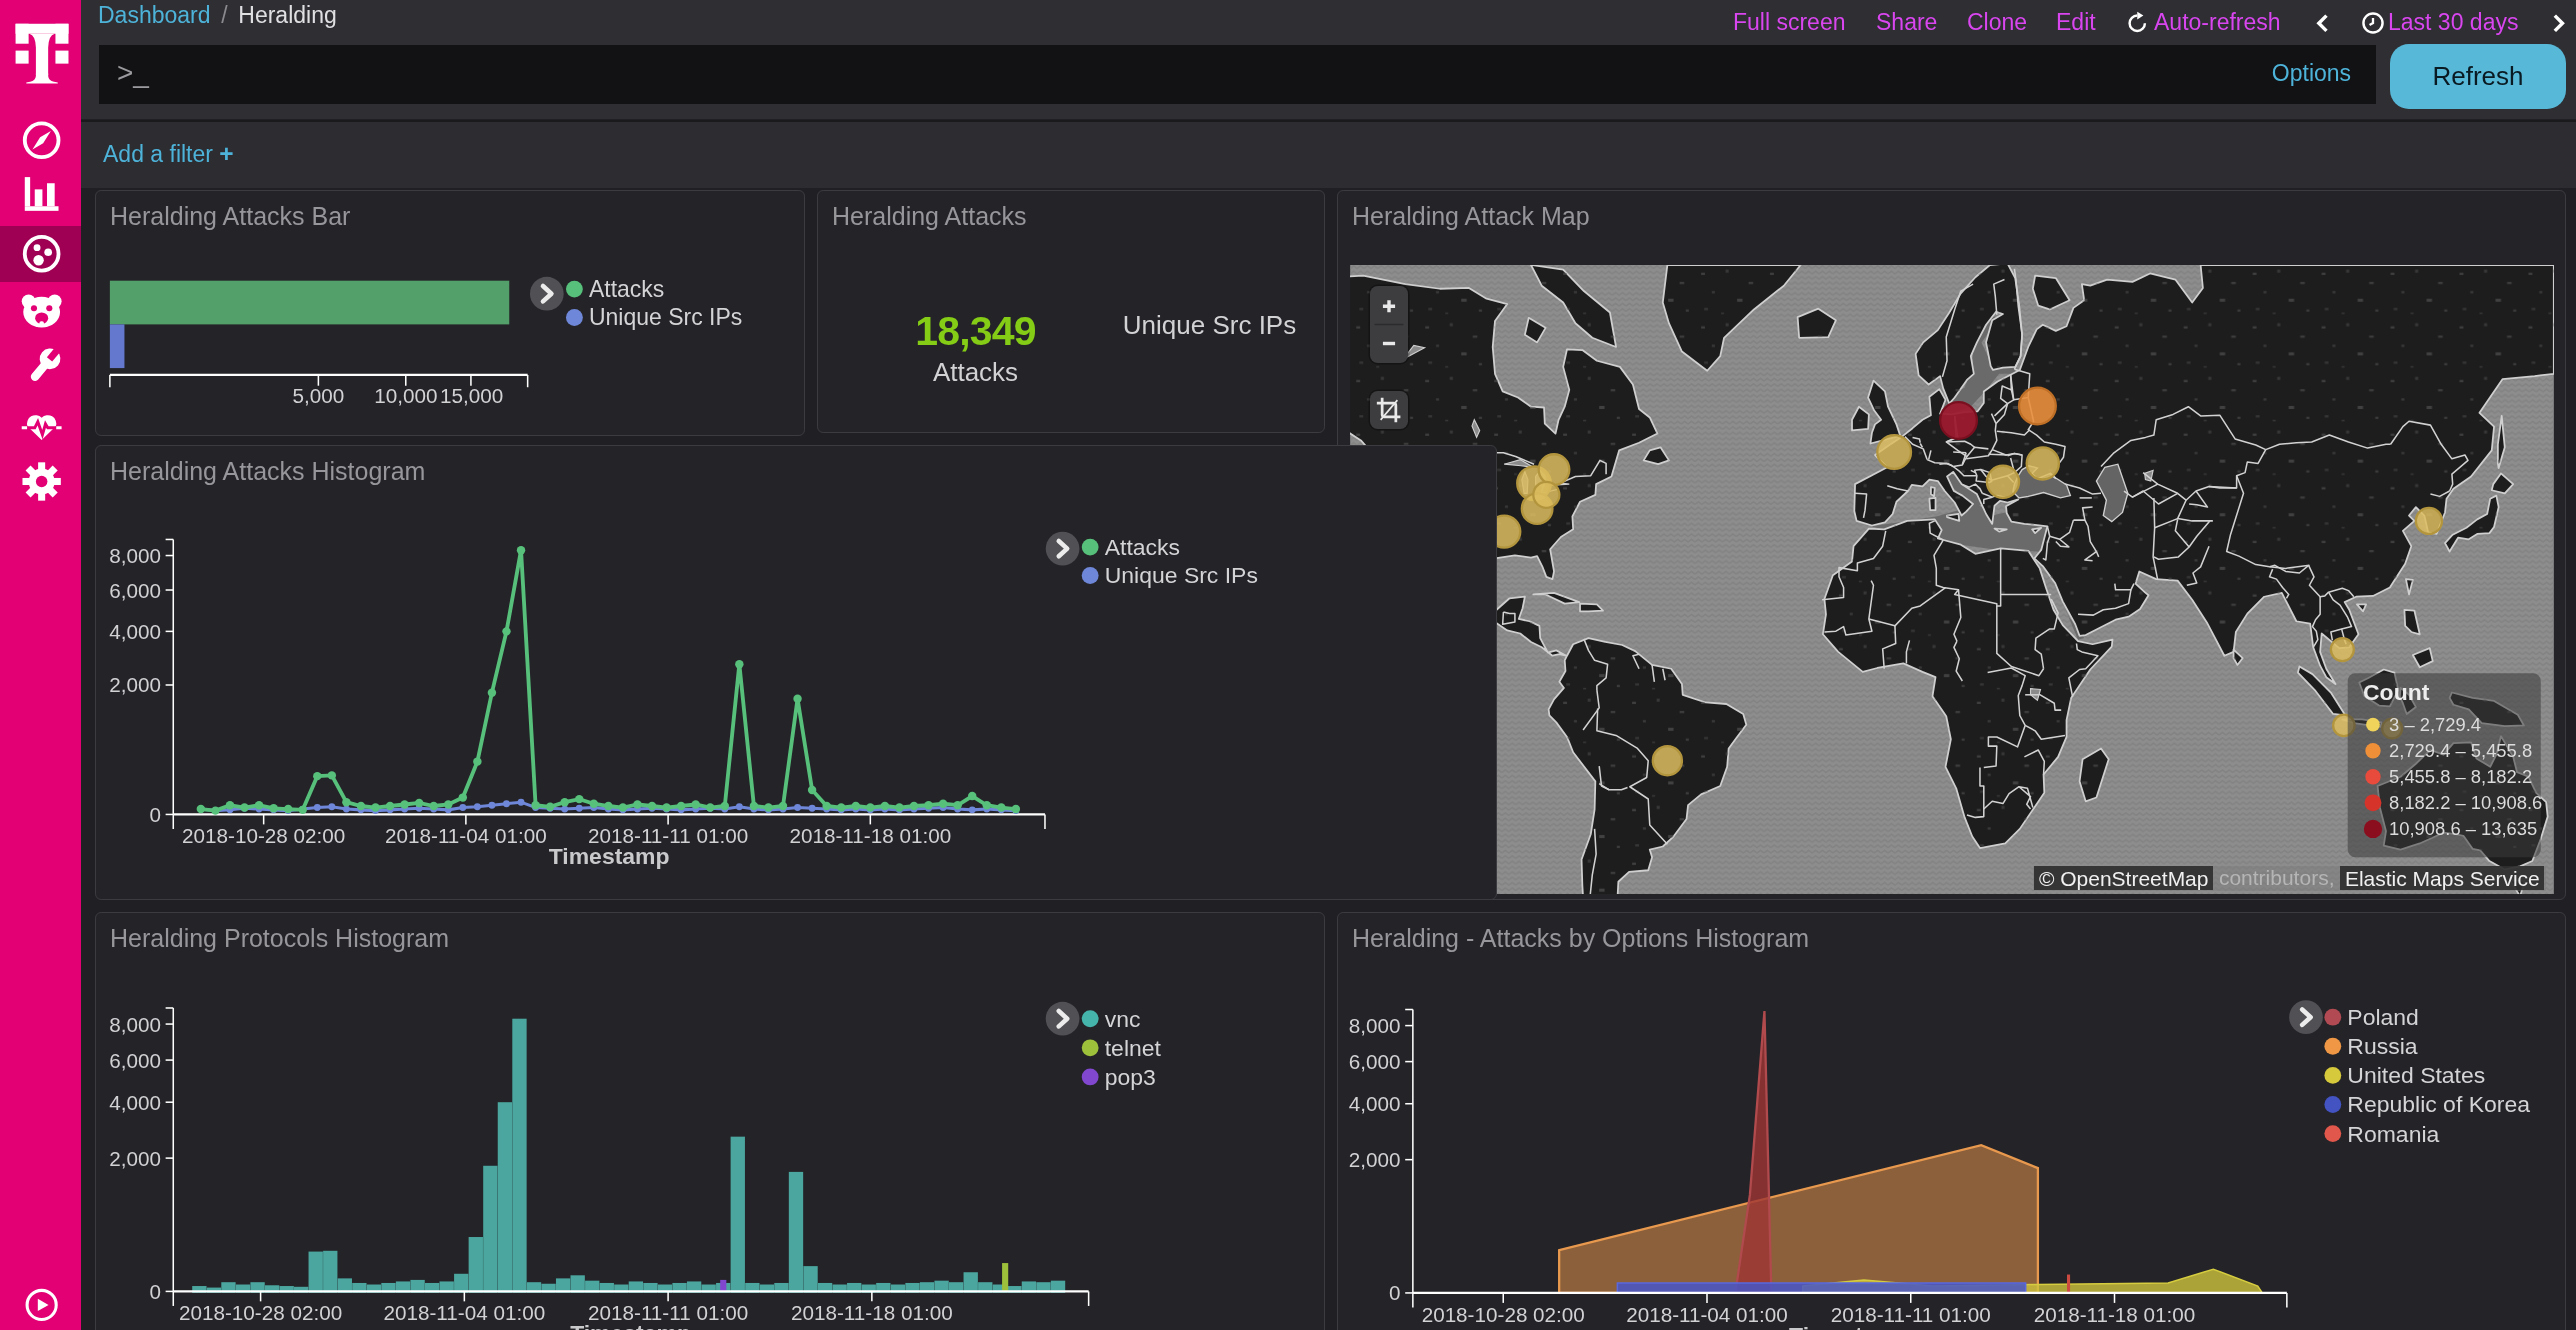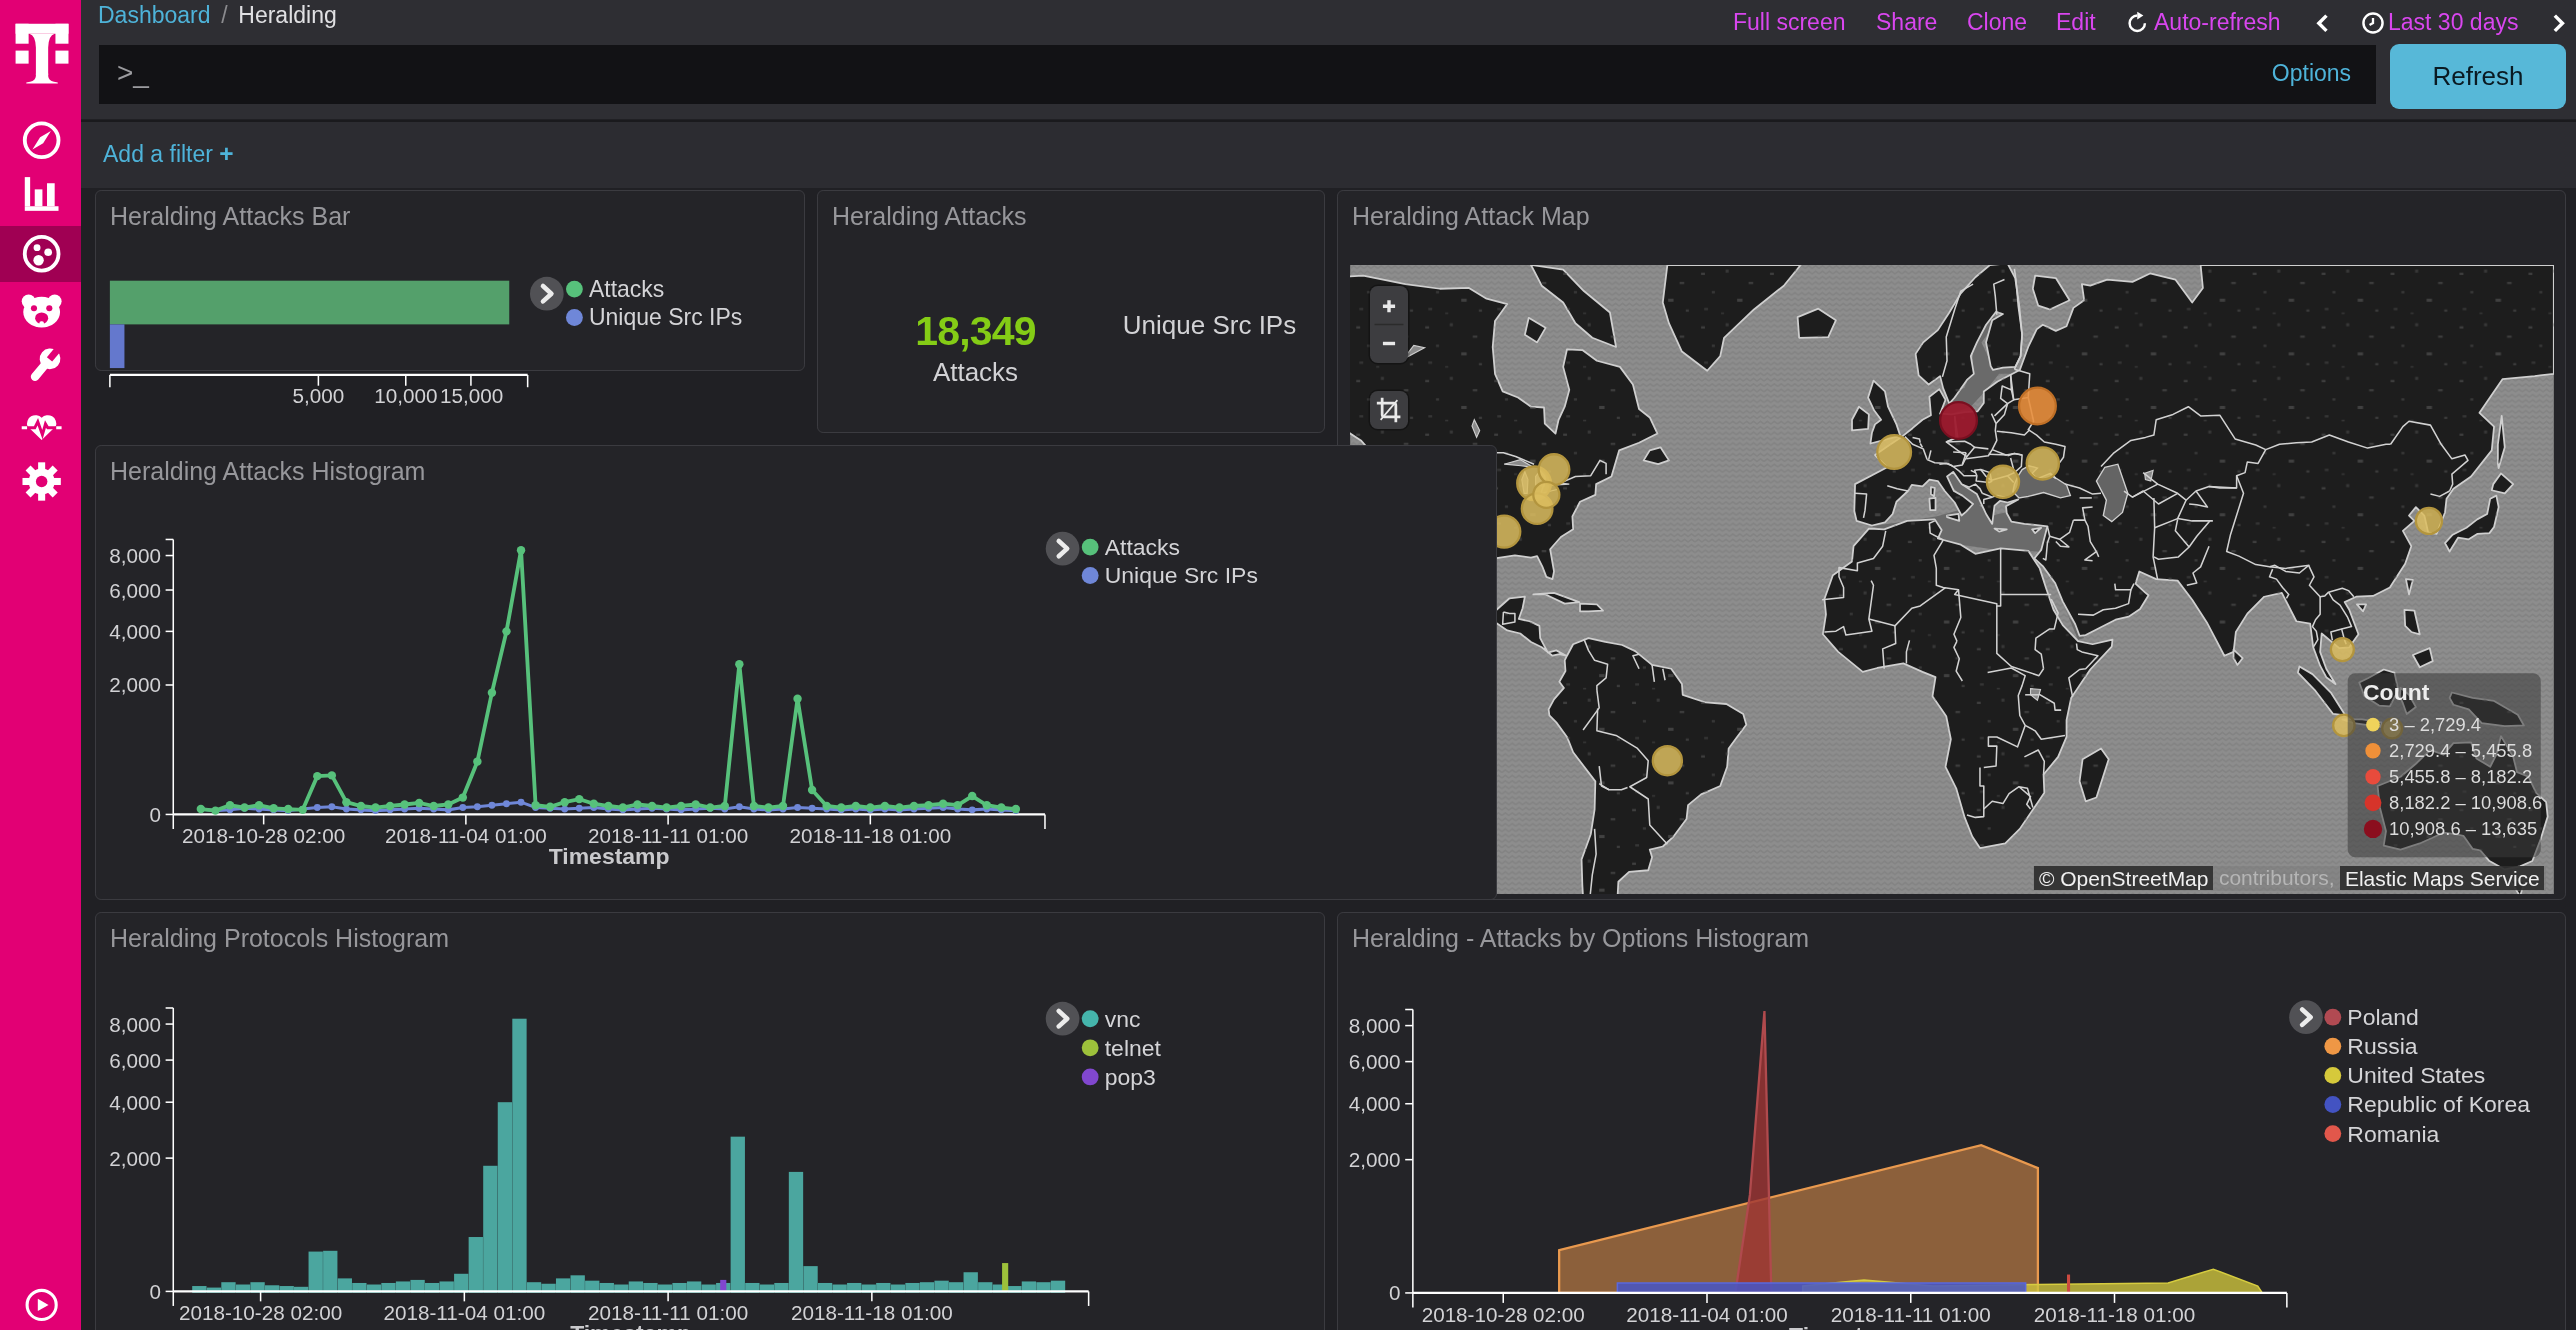--- a/index.html
+++ b/index.html
@@ -104,27 +104,27 @@
 <span style="position:absolute;left:2388px;line-height:45px">Last 30 days</span>
 <svg width="15.3" height="24.5" viewBox="0 0 20 32" style="position:absolute;left:2551px;top:10.7px">
       <path d="M5 6 L15 16 L5 26" stroke="#fff" stroke-width="4.5" fill="none"></path>
     </svg>
 </div>
 <div style="position:absolute;left:81px;right:0;top:45px;height:74px;background:#2e2e33">
 <div style="position:absolute;left:17.6px;top:0;width:2277px;height:59px;background:#121215">
 <span style="position:absolute;left:18.4px;top:12.3px;font-size:28px;color:#9b9b9f">&gt;<span style="letter-spacing:0">_</span></span>
 <span style="position:absolute;right:24.5px;top:15.3px;font-size:23px;color:#4eb3d9">Options</span>
 </div>
-<div style="position:absolute;right:10px;top:-0.8px;width:176px;height:65px;background:#57b8d8;border-radius:9px;display:flex;align-items:center;justify-content:center;font-size:26px;color:#0a1a22">Refresh</div>
+<div style="position:absolute;right:10px;top:-0.8px;width:176px;height:65px;background:#57b8d8;border-radius:19px;display:flex;align-items:center;justify-content:center;font-size:26px;color:#0a1a22">Refresh</div>
 </div>
 <div style="position:absolute;left:81px;right:0;top:120px;height:66px;background:#2c2c31;border-top:2.3px solid #1a1a1d">
 <div style="position:absolute;left:22px;top:18.4px;font-size:23px;color:#4eb3d9">Add a filter <span style="font-weight:bold;font-size:24.5px">+</span></div>
 </div>
 
-<div class="panel" style="left:95px;top:190px;width:710px;height:181px">
+<div class="panel" style="left:95px;top:190px;width:710px;height:246px">
 <div class="ptitle">Heralding Attacks Bar</div>
 <svg width="710" height="243" style="position:absolute;left:0;top:0" viewBox="0 0 926 317">
 <rect x="18" y="117" width="521" height="57" fill="#54a06b"></rect>
 <rect x="18" y="174" width="19" height="57" fill="#6478cd"></rect>
 <line x1="18" x2="563" y1="240" y2="240" stroke="#fff" stroke-width="3"></line>
 <line x1="18" x2="18" y1="240" y2="256" stroke="#fff" stroke-width="2"></line>
 <line x1="563" x2="563" y1="240" y2="256" stroke="#fff" stroke-width="2"></line>
 <line x1="290" x2="290" y1="240" y2="254" stroke="#fff" stroke-width="2"></line>
 <line x1="404" x2="404" y1="240" y2="254" stroke="#fff" stroke-width="2"></line>
 <line x1="489" x2="489" y1="240" y2="254" stroke="#fff" stroke-width="2"></line>

